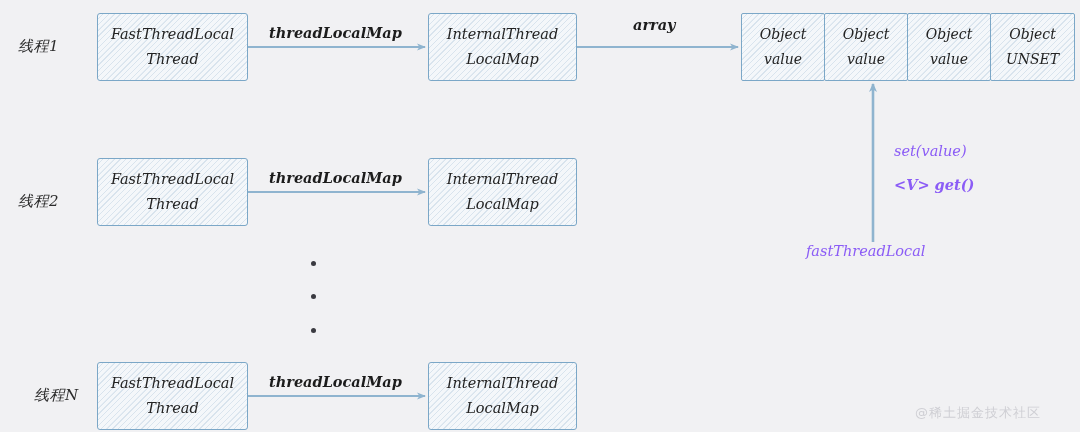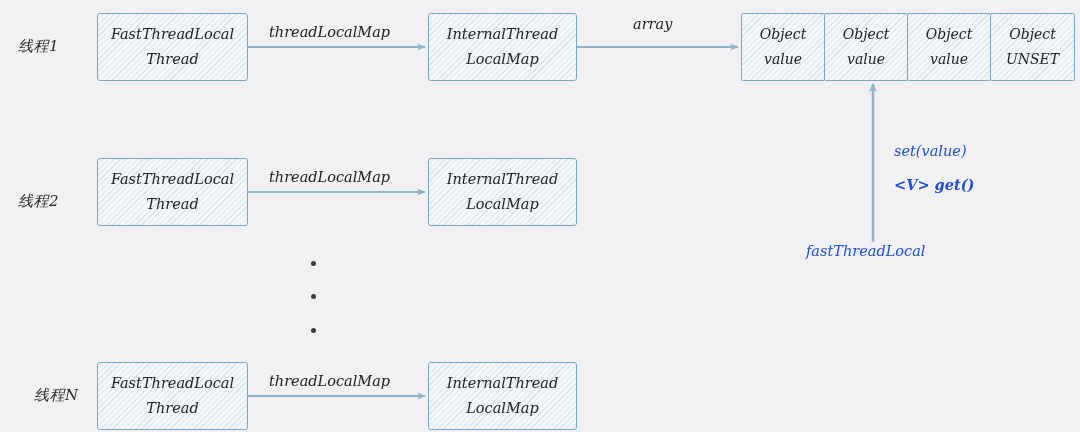--- a/index.html
+++ b/index.html
@@ -82,27 +82,28 @@
   }
 
   
   .edge-label {
     position: absolute;
     font-family: "DejaVu Serif", serif;
     font-style: italic;
     font-size: 14.5px;
     color: #1c1c1c;
     white-space: nowrap;
+    font-weight: bold;
   }
   .annot {
     position: absolute;
     font-family: "DejaVu Serif", serif;
     font-style: italic;
     font-size: 14.5px;
-    color: #1d4ed8;
+    color: #8b5cf6;
     white-space: nowrap;
     text-align: right;
   }
 
   
   #arrows {
     position: absolute;
     left: 0; top: 0;
     width: 1080px; height: 432px;
     pointer-events: none;
@@ -206,14 +207,15 @@
   <div class="edge-label" style="left:269px; top:373px;">threadLocalMap</div>
   <div class="node two-line" style="left:428px; top:362px; width:149px; height:68px;">
     <span class="ln">InternalThread</span>
     <span class="ln">LocalMap</span>
   </div>
 
   <div class="annot" style="left:894px; top:143px;">set(value)</div>
   <div class="annot" style="left:894px; top:176px;font-weight:bold;">&lt;V&gt; get()</div>
   <div class="annot" style="left:806px; top:243px;">fastThreadLocal</div>
 
+  <div class="watermark" style="left:915px; top:404px;">@稀土掘金技术社区</div>
 
 </div>
 
 </body></html>

